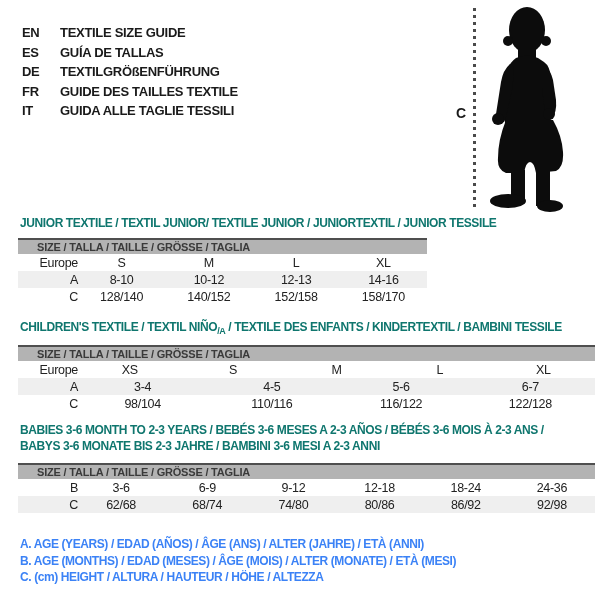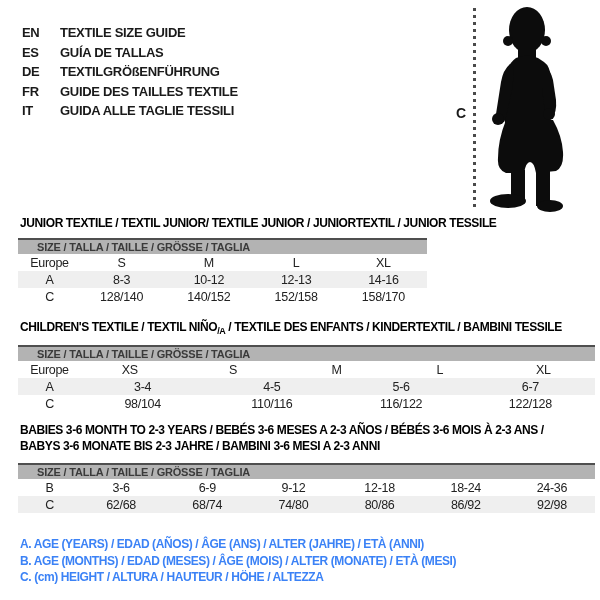--- a/index.html
+++ b/index.html
@@ -12,37 +12,37 @@
   .lang-row{display:flex;height:19.5px;align-items:center;}
   .lang-code{width:38px;font-weight:bold;font-size:13px;letter-spacing:-0.3px;}
   .lang-label{font-weight:bold;font-size:13px;letter-spacing:-0.3px;white-space:nowrap;text-align:center;}
   
   .dotted-line{position:absolute;left:473px;top:8px;width:3px;height:200px;
     background:repeating-linear-gradient(to bottom,#4a4a4a 0 3px,transparent 3px 7px);}
   .measure-c{position:absolute;left:456px;top:105px;font-weight:bold;font-size:14px;}
   .silhouette{position:absolute;left:480px;top:0;}
   
   .sec-title{position:absolute;left:20px;font-weight:bold;font-size:12px;
-    letter-spacing:-0.4px;color:#000000;white-space:nowrap;}
+    letter-spacing:-0.4px;color:#0f766e;white-space:nowrap;}
   .sec-title .sub{vertical-align:sub;font-size:9px;}
   .title-junior{top:216px;}
   .title-children{top:320px;}
   .title-babies{top:423px;line-height:15.5px;}
   
   .table{position:absolute;left:18px;}
   .table-junior{top:238px;width:409px;}
   .table-children{top:345px;width:577px;}
   .table-babies{top:463px;width:577px;}
   .size-bar{border-top:2px solid var(--bar-border,#4f4f4f);background:var(--bar-gray,#b3b3b3);
     height:14px;display:flex;align-items:center;padding-left:19px;
     font-size:11px;font-weight:bold;color:#3a3a3a;letter-spacing:-0.2px;}
   .t-row{display:flex;height:17px;align-items:center;font-size:12.5px;
     letter-spacing:-0.3px;color:#222;}
   .t-row.shaded{background:var(--row-shaded,#efefef);}
-  .cell-label{width:57px;padding-left:3px;text-align:center;}
+  .cell-label{width:57px;padding-left:3px;text-align:right;}
   .cell{flex:1;text-align:center;}
   
   .footnotes{position:absolute;left:20px;top:536px;font-weight:bold;font-size:12px;
     letter-spacing:-0.4px;color:#3b82f6;line-height:16.5px;white-space:nowrap;}
 </style>
 </head>
 <body>
 
 <div id="canvas">
 
@@ -93,21 +93,21 @@
     <div class="size-bar">SIZE / TALLA / TAILLE / GRÖSSE / TAGLIA</div>
     <div class="t-row">
       <span class="cell-label">Europe</span>
       <span class="cell">S</span>
       <span class="cell">M</span>
       <span class="cell">L</span>
       <span class="cell">XL</span>
     </div>
     <div class="t-row shaded">
       <span class="cell-label">A</span>
-      <span class="cell">8-3</span>
+      <span class="cell">8-10</span>
       <span class="cell">10-12</span>
       <span class="cell">12-13</span>
       <span class="cell">14-16</span>
     </div>
     <div class="t-row">
       <span class="cell-label">C</span>
       <span class="cell">128/140</span>
       <span class="cell">140/152</span>
       <span class="cell">152/158</span>
       <span class="cell">158/170</span>

